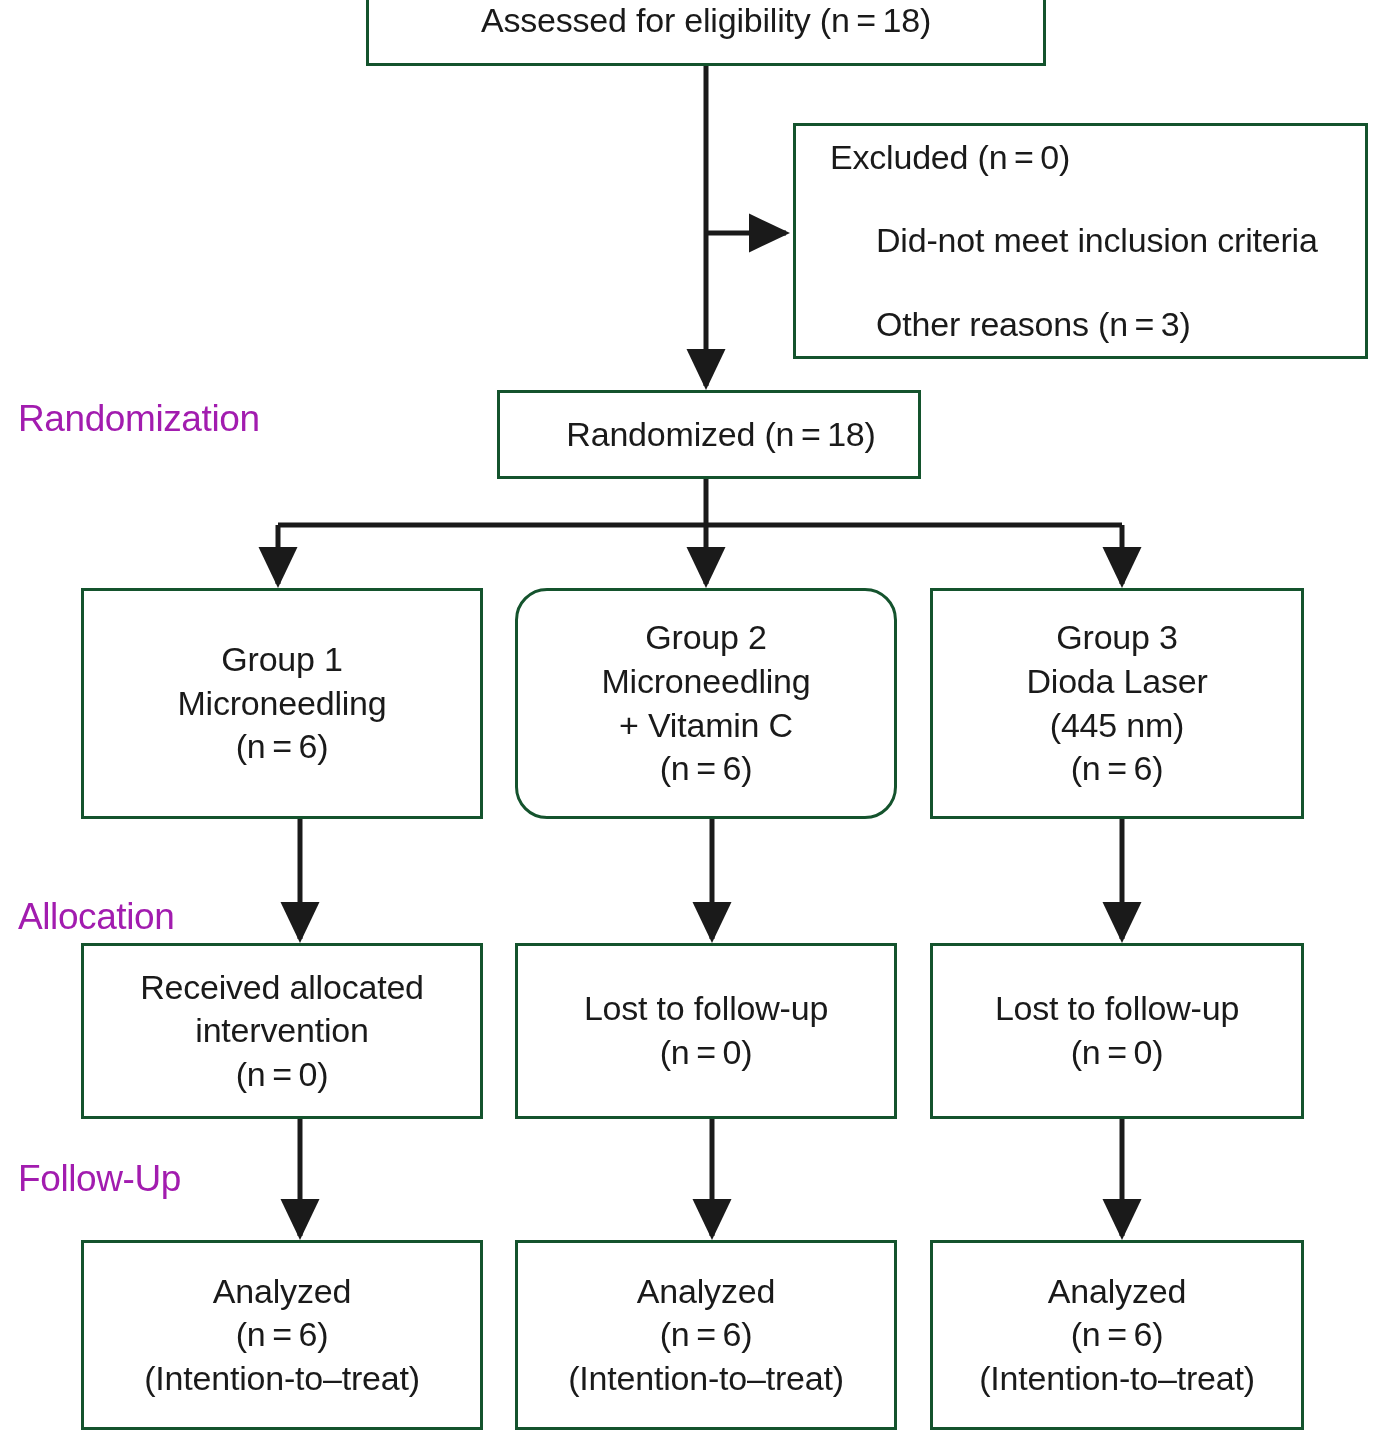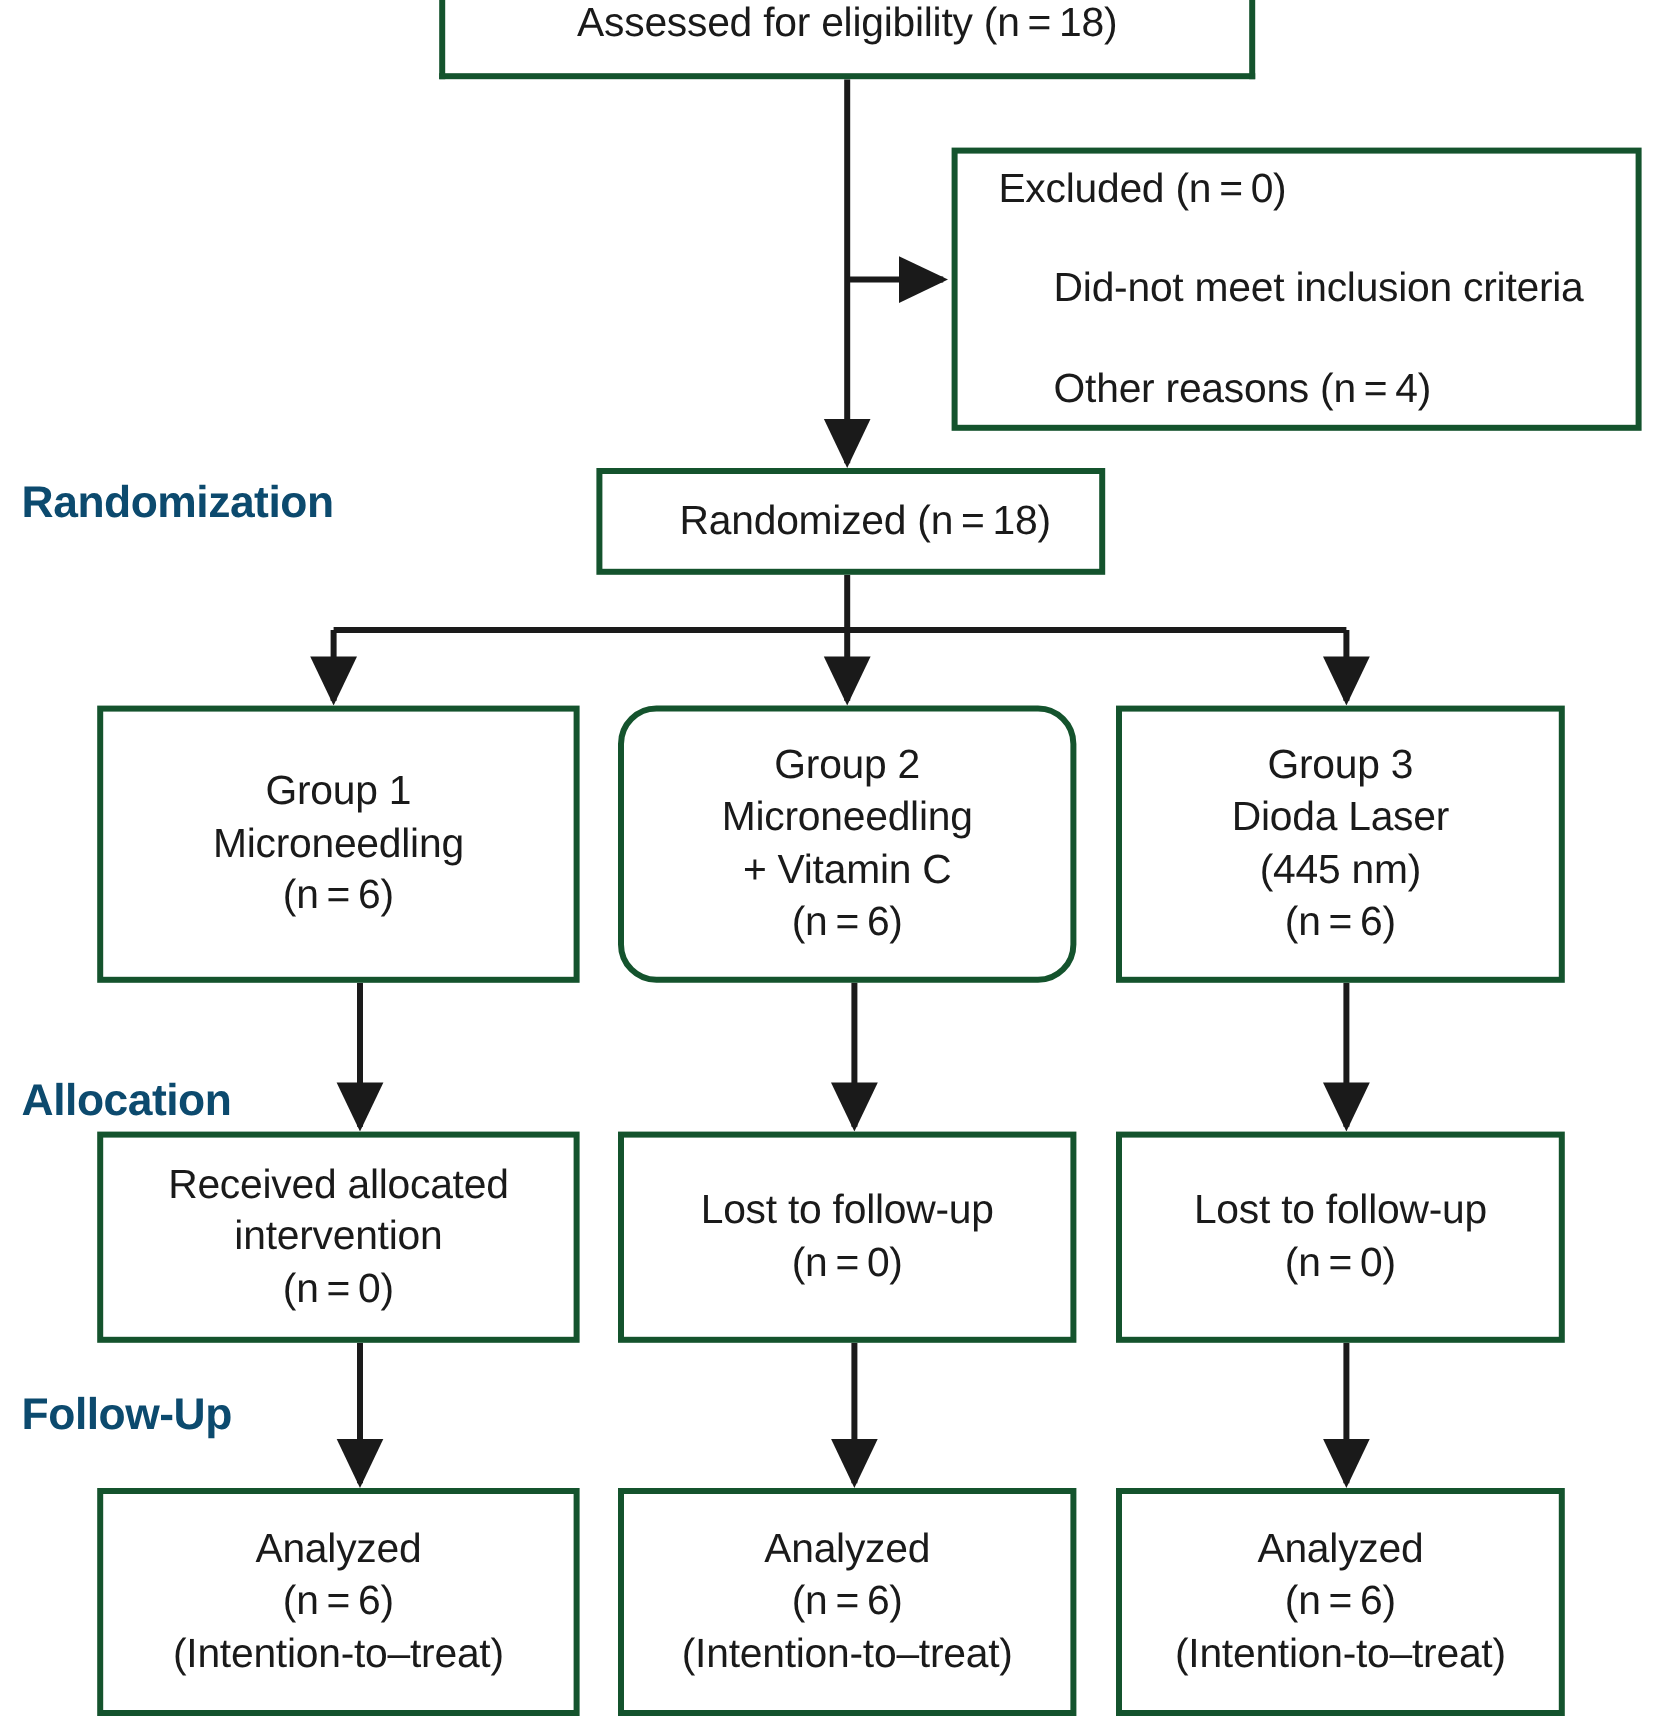--- a/index.html
+++ b/index.html
@@ -20,21 +20,21 @@
     position: absolute;
     left: 0;
     top: 0;
     width: 1386px;
     height: 1438px;
     pointer-events: none;
   }
   .box {
     position: absolute;
     box-sizing: border-box;
-    border: 5px solid #14532d;
+    border: 3px solid #14532d;
     background: #ffffff;
     display: flex;
     flex-direction: column;
     align-items: center;
     justify-content: center;
     text-align: center;
     line-height: 1.28;
     font-size: 34px;
     letter-spacing: -0.2px;
   }
@@ -43,24 +43,24 @@
     justify-content: center;
     text-align: left;
   }
   .box .line {
     display: block;
     white-space: nowrap;
   }
   .stage-label {
     position: absolute;
     font-size: 37px;
-    font-weight: bold;
+    font-weight: normal;
     letter-spacing: -0.4px;
     white-space: nowrap;
-    color: #0c4a6e;
+    color: #a21caf;
   }
   .indent {
     padding-left: 46px;
     margin-top: 40px;
   }
 
   
   #box-assessed      { left: 366px;  top: -22px;   width: 680px;  height: 88px;  border-top: none; }
   #box-excluded      { left: 793px;  top: 123px;   width: 575px;  height: 236px; padding-left: 34px; }
   #box-randomized    { left: 497px;  top: 390px;   width: 424px;  height: 89px; padding-left: 24px; }
@@ -113,21 +113,21 @@
     <line x1="1122" y1="1119" x2="1122" y2="1236" stroke="#1a1a1a" stroke-width="5" marker-end="url(#arrowhead)"></line>
   </svg>
 
   <div class="box" id="box-assessed">
     <span class="line">Assessed for eligibility (n = 18)</span>
   </div>
 
   <div class="box left-align" id="box-excluded">
     <span class="line">Excluded (n = 0)</span>
     <span class="line indent">Did-not meet inclusion criteria</span>
-    <span class="line indent">Other reasons (n = 4)</span>
+    <span class="line indent">Other reasons (n = 3)</span>
   </div>
 
   <div class="stage-label" id="label-randomization">Randomization</div>
   <div class="stage-label" id="label-allocation">Allocation</div>
   <div class="stage-label" id="label-followup">Follow-Up</div>
 
   <div class="box" id="box-randomized">
     <span class="line">Randomized (n = 18)</span>
   </div>
 

